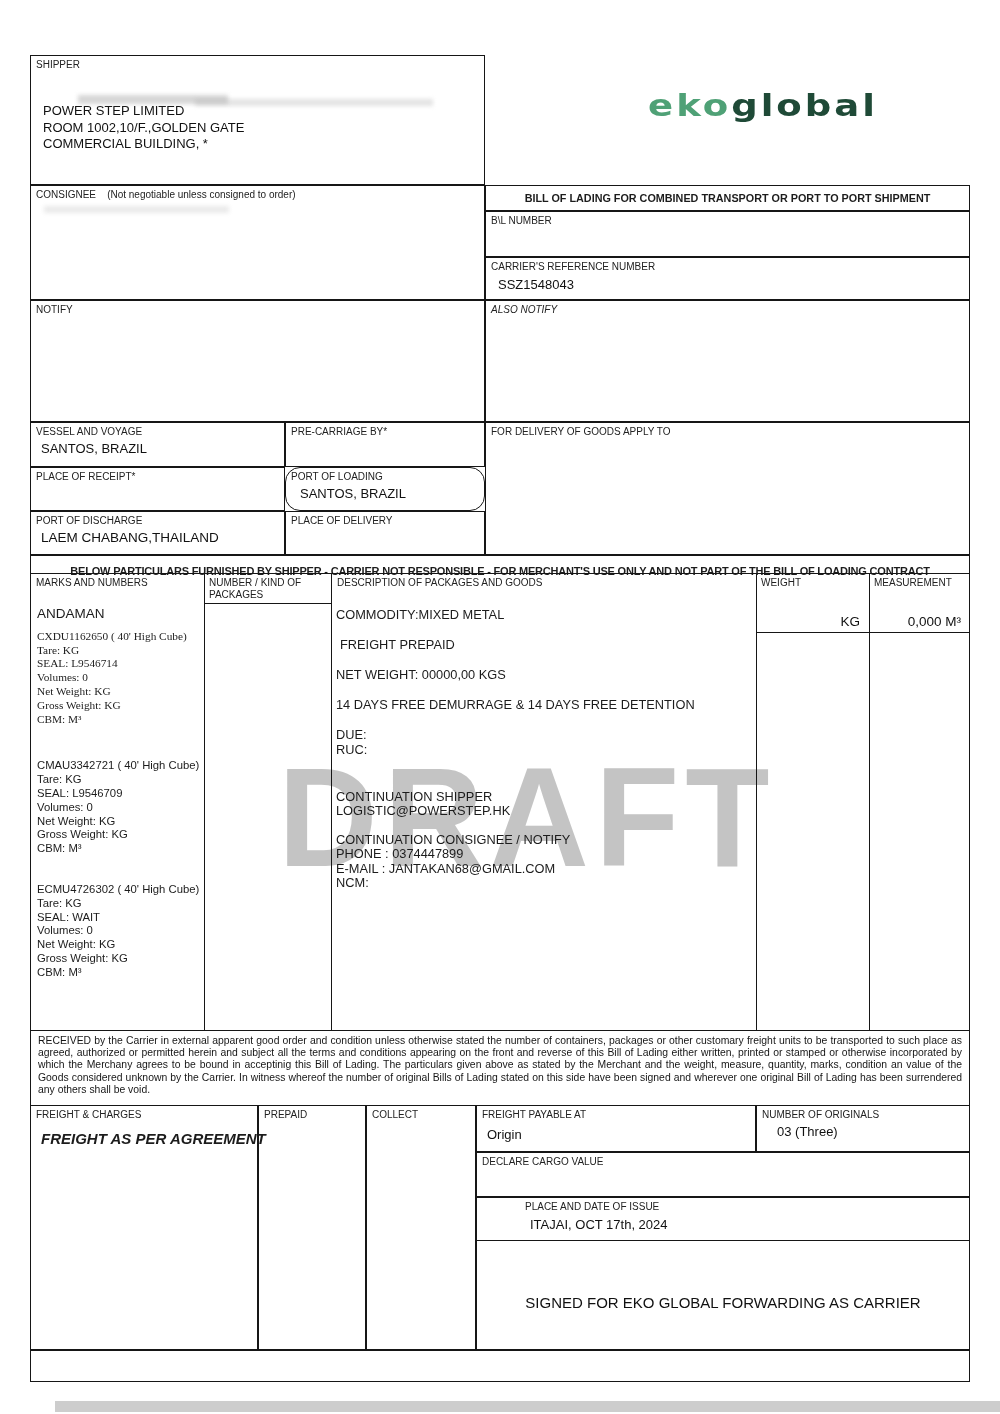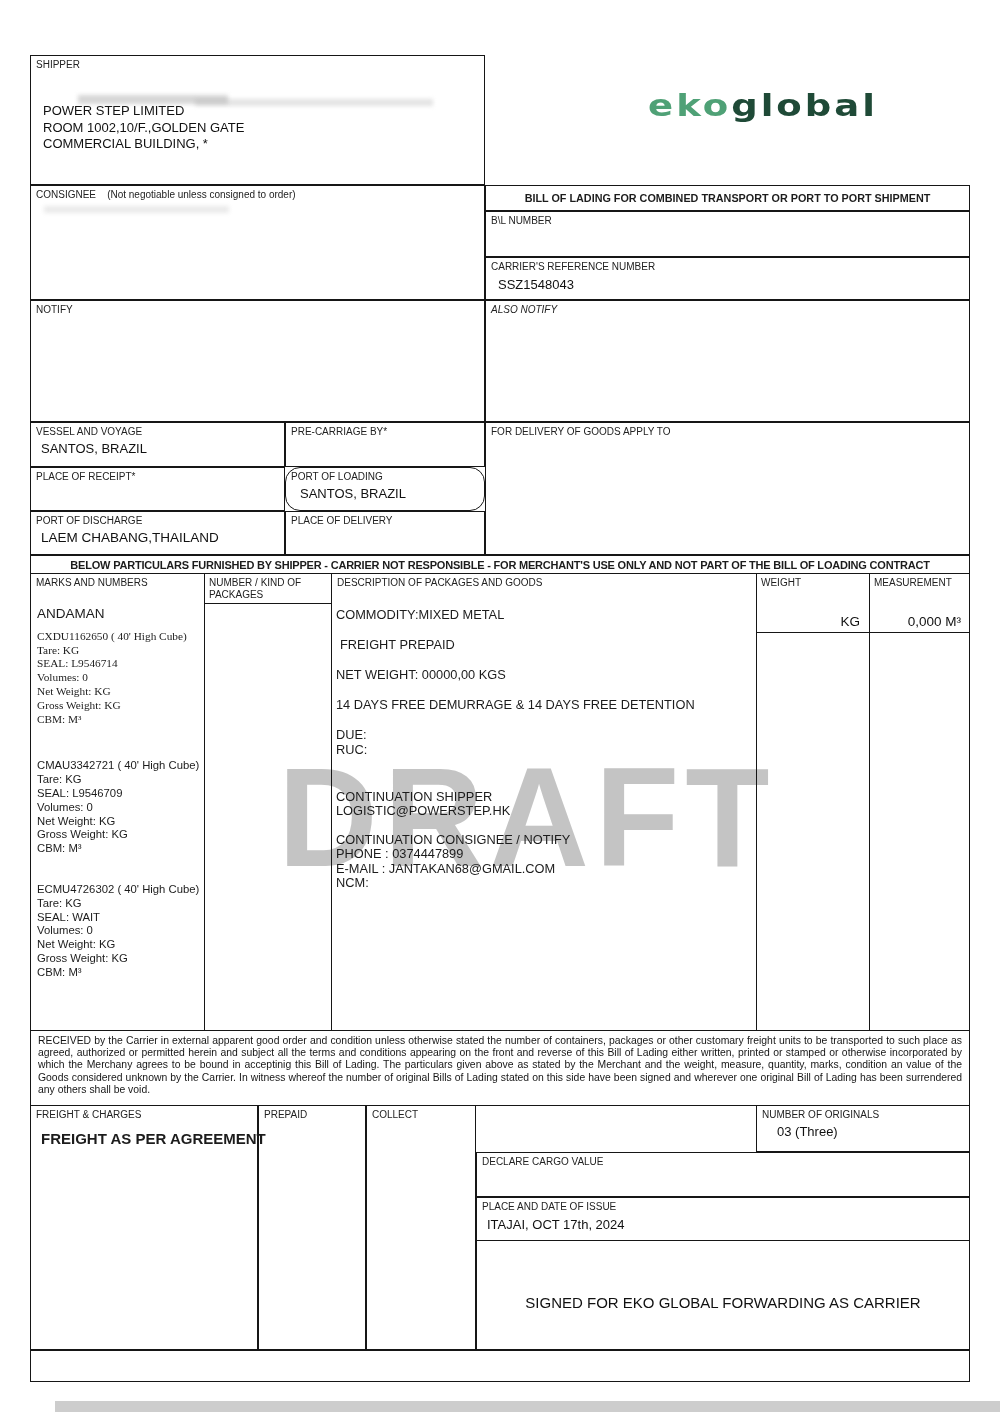--- a/index.html
+++ b/index.html
@@ -98,21 +98,21 @@
     </div>
     <div class="box" style="left:285px;top:511px;width:200px;height:44px;">
       <div class="lbl">PLACE OF DELIVERY</div>
     </div>
     <div class="box" style="left:30px;top:511px;width:255px;height:44px;">
       <div class="lbl">PORT OF DISCHARGE</div>
       <div class="val" style="padding:1px 0 0 10px;font-size:13.5px;">LAEM CHABANG,THAILAND</div>
     </div>
 
     <div class="box center-bold" style="left:30px;top:555px;width:940px;height:19px;background:#fff;">
-      <div style="font-size:11px;padding-top:3px;letter-spacing:-0.2px;">BELOW PARTICULARS FURNISHED BY SHIPPER - CARRIER NOT RESPONSIBLE - FOR MERCHANT'S USE ONLY AND NOT PART OF THE BILL OF LOADING CONTRACT</div>
+      <div style="font-size:11px;padding-top:9px;letter-spacing:-0.2px;">BELOW PARTICULARS FURNISHED BY SHIPPER - CARRIER NOT RESPONSIBLE - FOR MERCHANT'S USE ONLY AND NOT PART OF THE BILL OF LOADING CONTRACT</div>
     </div>
 
     <div class="box" style="left:30px;top:573px;width:940px;height:458px;">
 
       <div class="vline" style="left:173px;"></div>
       <div class="vline" style="left:300px;"></div>
       <div class="vline" style="left:725px;"></div>
       <div class="vline" style="left:838px;"></div>
 
       <div class="cell-text lbl" style="left:0;top:0;">MARKS AND NUMBERS</div>
@@ -181,36 +181,40 @@
         </div>
       </div>
     </div>
 
     <div class="box" style="left:30px;top:1030px;width:940px;height:76px;">
       <div class="clause">RECEIVED by the Carrier in external apparent good order and condition unless otherwise stated the number of containers, packages or other customary freight units to be transported to such place as agreed, authorized or permitted herein and subject all the terms and conditions appearing on the front and reverse of this Bill of Lading either written, printed or stamped or otherwise incorporated by which the Merchany agrees to be bound in acceptinig this Bill of Lading. The particulars given above as stated by the Merchant and the weight, measure, quantity, marks, condition an value of the Goods considered unknown by the Carrier. In witness whereof the number of original Bills of Lading stated on this side have been signed and wherever one original Bill of Lading has been surrendered any others shall be void.</div>
     </div>
 
     <div class="box" style="left:30px;top:1105px;width:228px;height:245px;">
       <div class="lbl">FREIGHT &amp; CHARGES</div>
-      <div style="font-size:15px;font-weight:bold;padding:7px 0 0 10px;white-space:nowrap;">FREIGHT AS PER AGREEMENT</div>
+      <div style="font-size:15px;font-weight:bold;padding:7px 0 0 10px;white-space:nowrap;font-style:italic;">FREIGHT AS PER AGREEMENT</div>
     </div>
     <div class="box" style="left:258px;top:1105px;width:108px;height:245px;">
       <div class="lbl">PREPAID</div>
     </div>
     <div class="box" style="left:366px;top:1105px;width:110px;height:245px;">
       <div class="lbl">COLLECT</div>
+    </div>
+    <div class="box" style="left:476px;top:1105px;width:280px;height:47px;">
+      <div class="lbl">FREIGHT PAYABLE AT</div>
+      <div class="val" style="padding:4px 0 0 10px;">Origin</div>
     </div>
     <div class="box" style="left:756px;top:1105px;width:214px;height:47px;">
       <div class="lbl">NUMBER OF ORIGINALS</div>
       <div class="val" style="padding:1px 0 0 20px;">03 (Three)</div>
     </div>
     <div class="box" style="left:476px;top:1152px;width:494px;height:45px;">
       <div class="lbl">DECLARE CARGO VALUE</div>
     </div>
-    <div class="box" style="left:476px;top:1197px;width:494px;height:44px;">
+    <div class="box" style="left:476px;top:1197px;width:494px;height:44px;padding-left:43px;">
       <div class="lbl">PLACE AND DATE OF ISSUE</div>
       <div class="val" style="padding:2px 0 0 10px;">ITAJAI, OCT 17th, 2024</div>
     </div>
     <div class="box" style="left:476px;top:1240px;width:494px;height:110px;display:flex;align-items:flex-end;justify-content:center;">
       <div class="val" style="padding-bottom:38px;font-size:15px;">SIGNED FOR EKO GLOBAL FORWARDING AS CARRIER</div>
     </div>
     <div class="box" style="left:30px;top:1350px;width:940px;height:32px;"></div>
 
     <div class="nobord" style="left:55px;top:1401px;width:945px;height:11px;background:#cdcdcd;"></div>
   </div>

